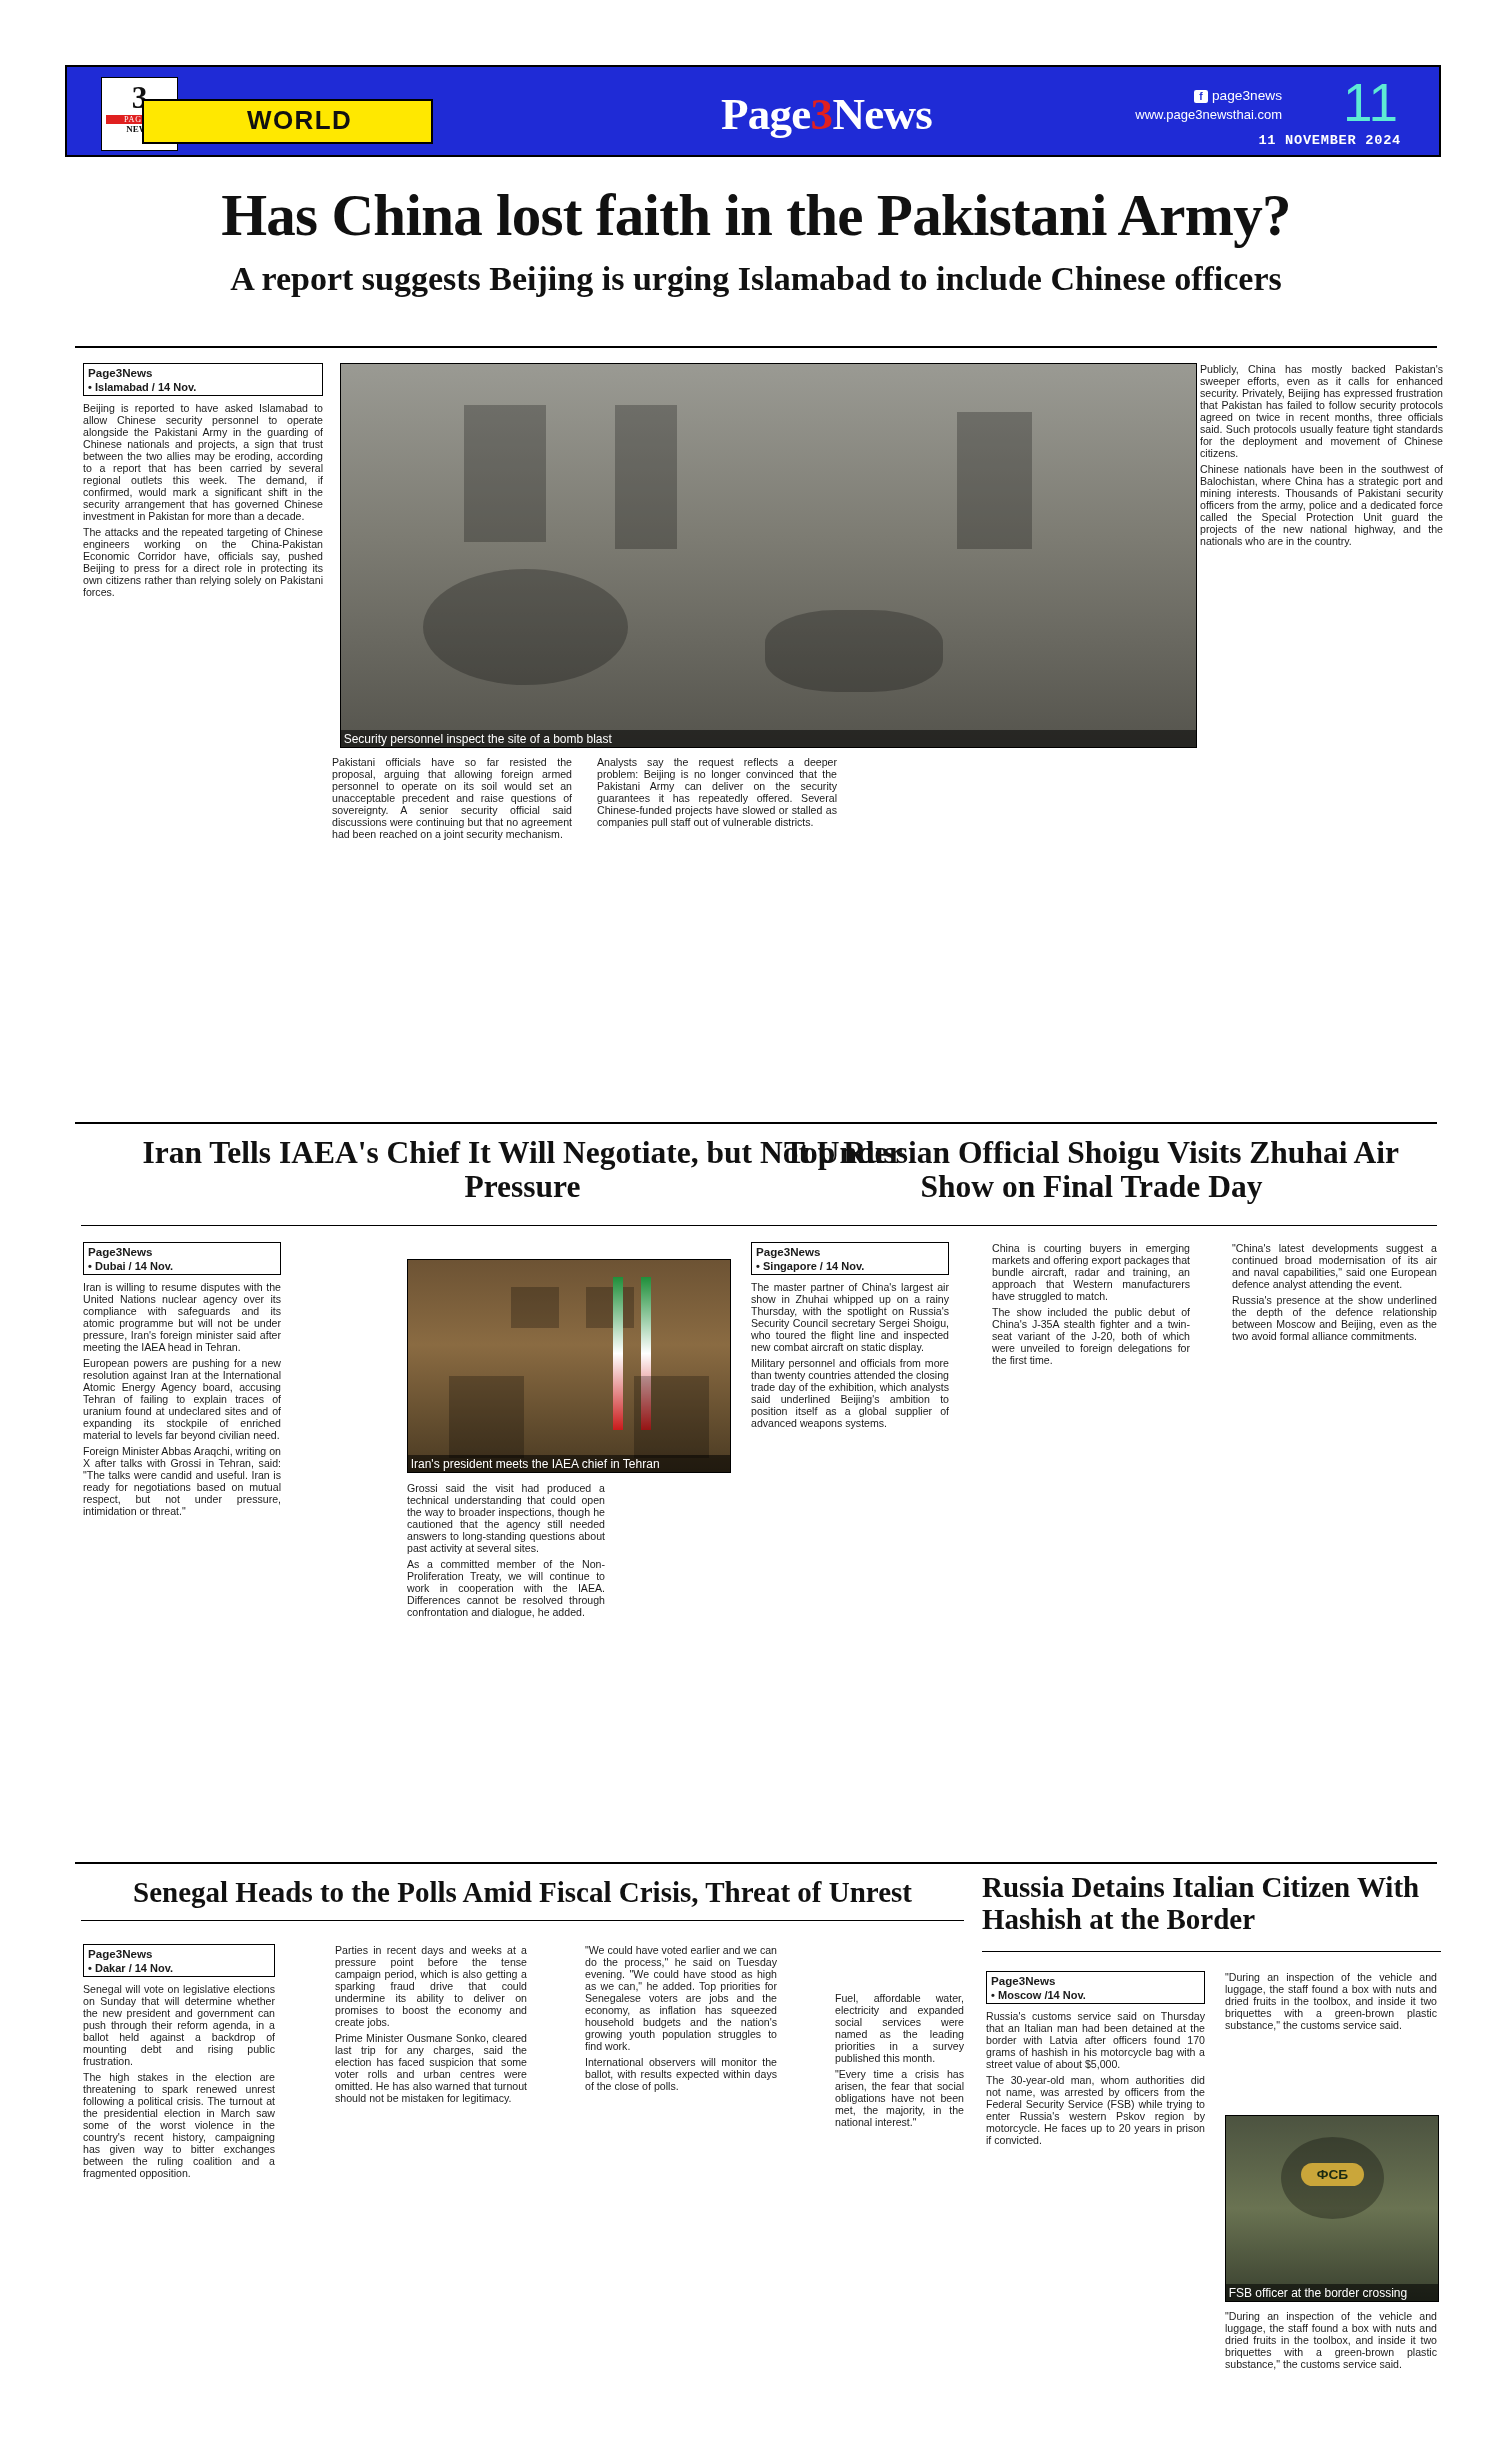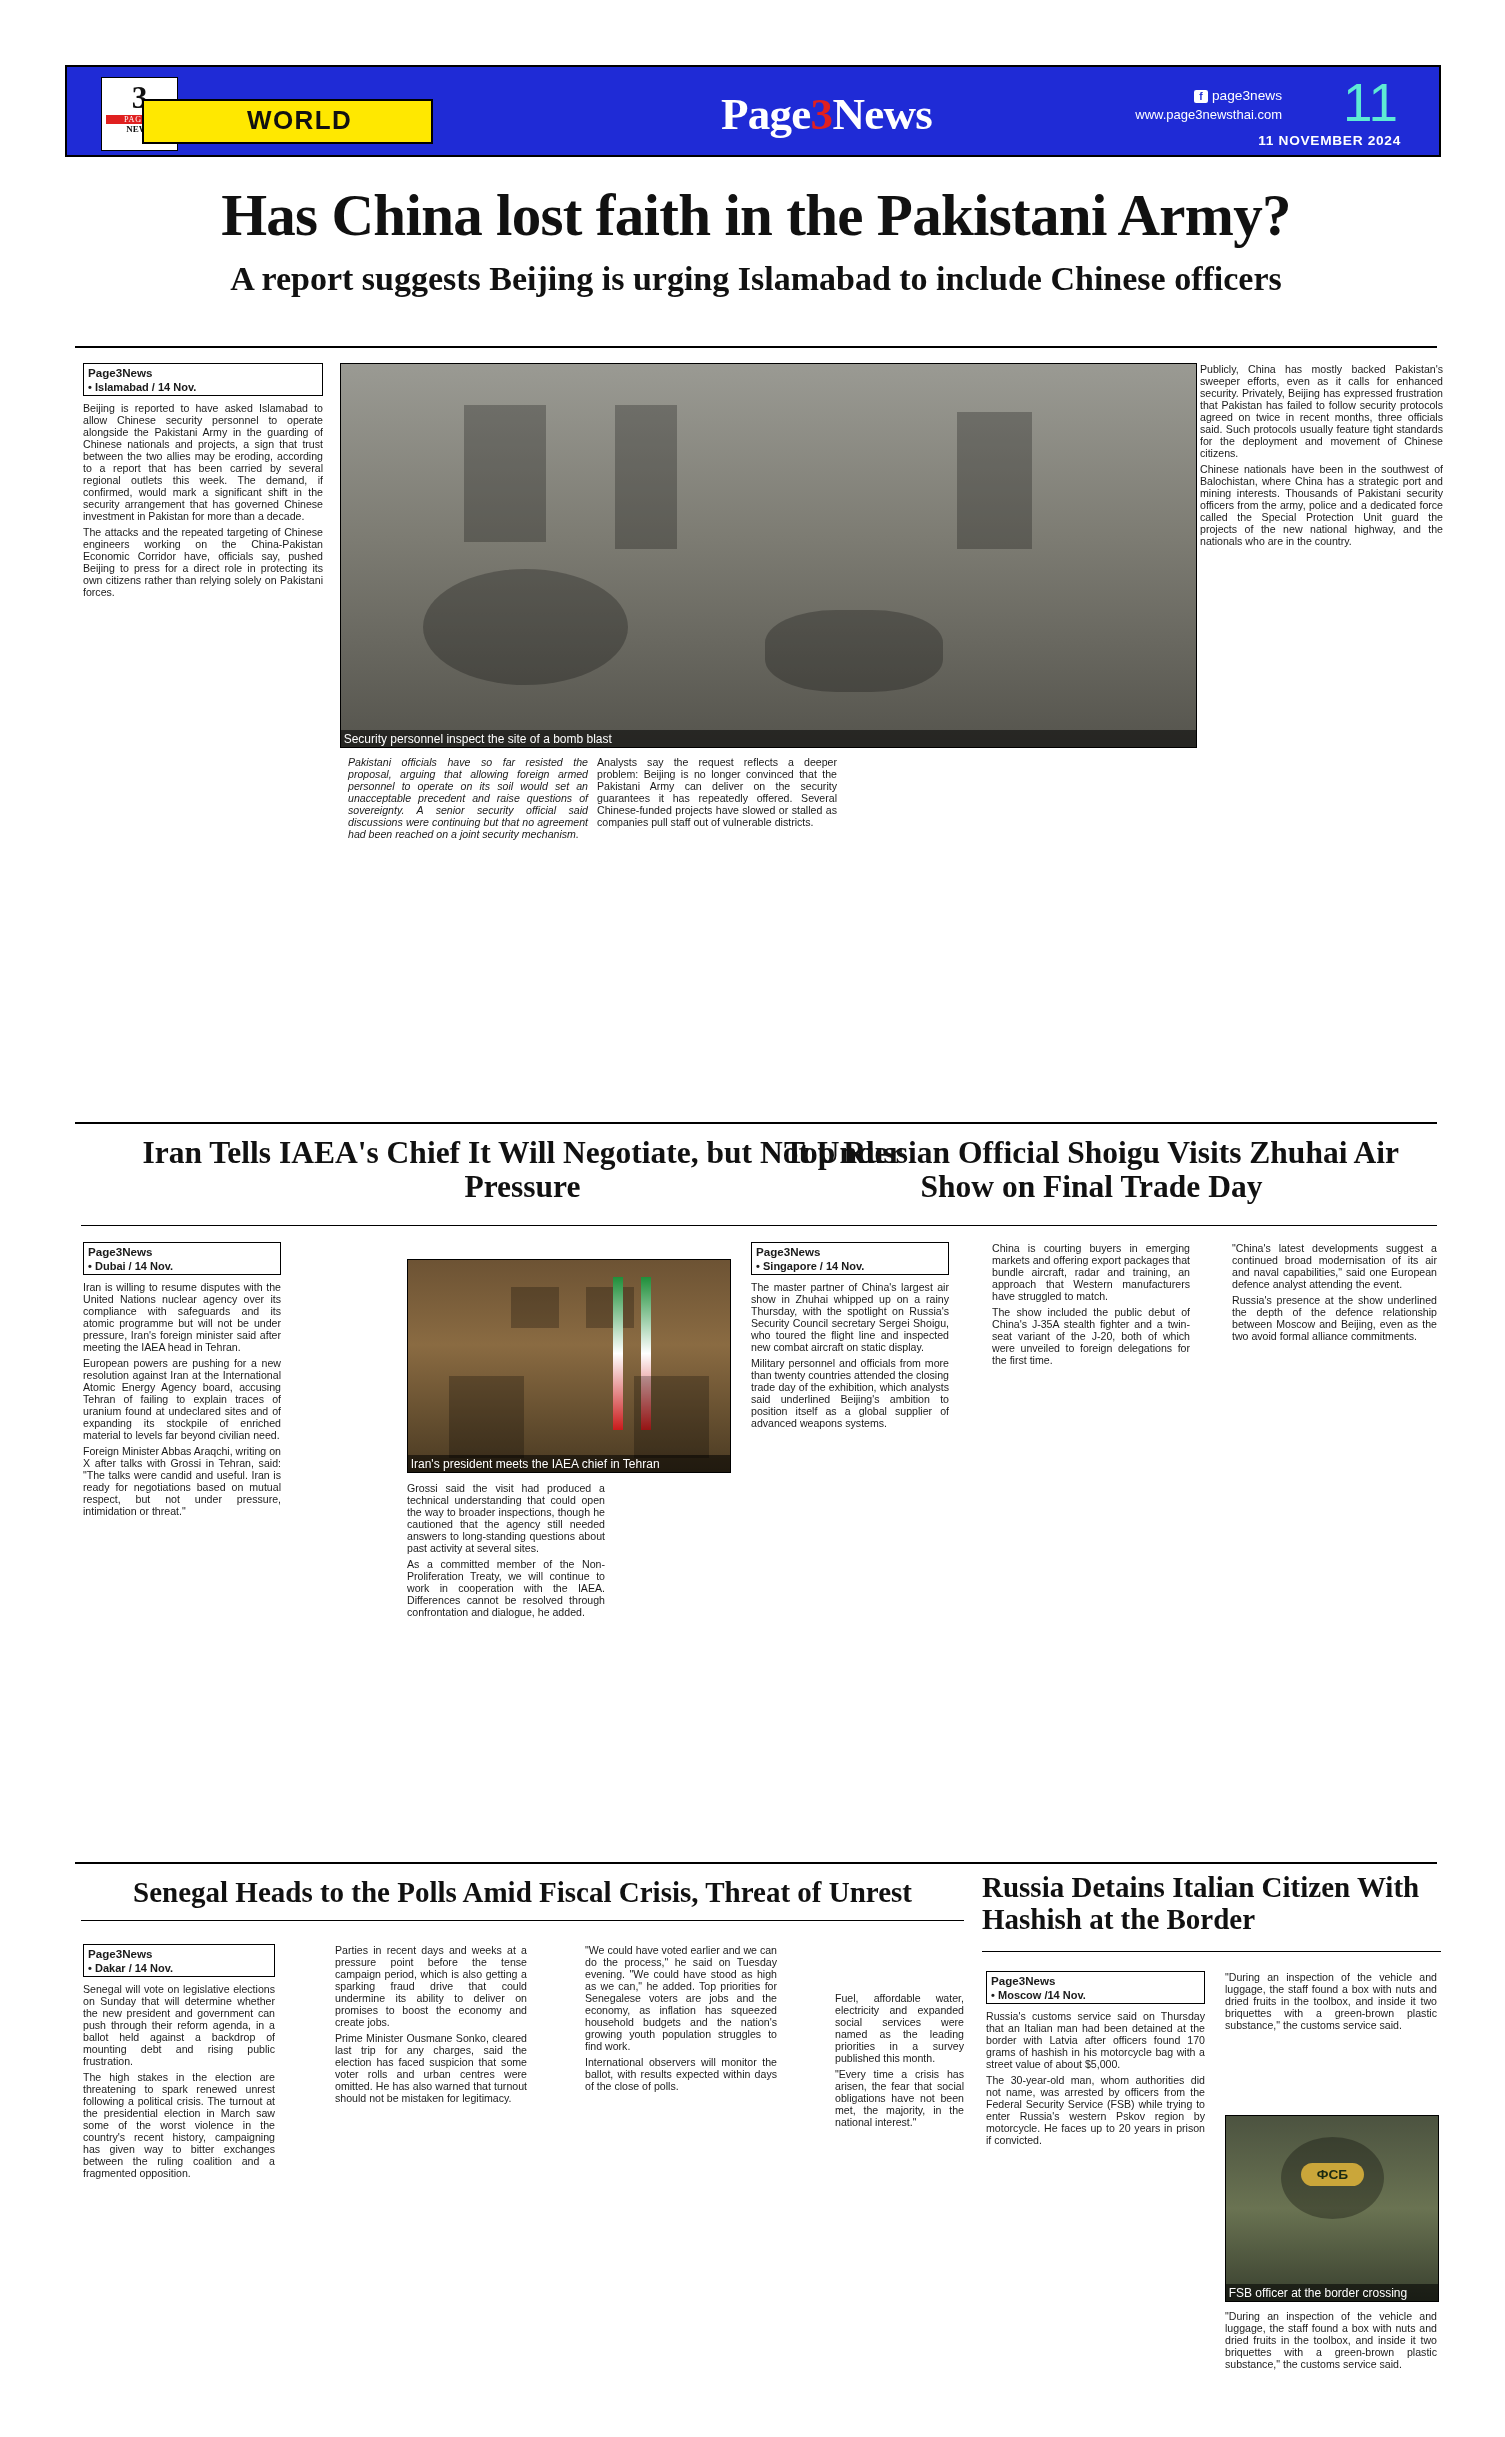--- a/index.html
+++ b/index.html
@@ -14,21 +14,21 @@
   .logo-news{font-size:9px;font-weight:bold;color:#111;}
   .section-tag{position:absolute;left:75px;top:31.5px;width:287px;height:41px;background:#ffe800;border:2.1px solid #000;}
   .section-tag span{display:block;margin-left:103px;line-height:38px;font-family:"Liberation Sans",sans-serif;font-weight:bold;font-size:26px;letter-spacing:1.4px;color:#111;}
   .mast-title{position:absolute;left:520px;top:20.5px;width:479px;text-align:center;font-family:"Liberation Serif",serif;font-size:45px;font-weight:bold;color:#fff;letter-spacing:-0.7px;}
   .mast-title .red{color:#e02020;}
   .mast-right{position:absolute;right:157px;top:20.5px;text-align:right;color:#fff;font-family:"Liberation Sans",sans-serif;}
   .mast-fb{font-size:13.7px;}
   .mast-fb .fbicon{display:inline-block;width:13.7px;height:13.7px;border-radius:2.1px;background:#fff;color:#1f2bd6;font-weight:bold;font-size:10.3px;line-height:13.7px;text-align:center;margin-right:4.1px;}
   .mast-url{font-size:13px;margin-top:4.1px;}
   .pagenum{position:absolute;right:41px;top:9.6px;font-family:"Liberation Sans",sans-serif;font-size:53px;font-weight:normal;color:#5eead4;line-height:51px;}
-  .mast-date{position:absolute;right:38px;top:66px;font-family:Liberation Sans, sans-serif;font-size:13.7px;font-weight:bold;color:#fff;letter-spacing:0.7px;}
+  .mast-date{position:absolute;right:38px;top:66px;font-family:Liberation Mono, monospace;font-size:13.7px;font-weight:bold;color:#fff;letter-spacing:0.7px;}
 
   
   .lead-head{position:absolute;left:75px;top:181px;width:1362px;text-align:center;font-size:59px;font-weight:bold;letter-spacing:-0.7px;}
   .lead-sub{position:absolute;left:75px;top:260px;width:1362px;text-align:center;font-size:34px;font-weight:bold;}
   .rule{position:absolute;background:#000;}
 
   
   .col{position:absolute;font-family:"Liberation Sans",sans-serif;font-size:10.6px;line-height:12px;text-align:justify;color:#1a1a1a;}
   .col p{margin:0 0 4.1px 0;}
   .byline{border:1.4px solid #000;padding:2.7px 4.1px;margin-bottom:5.5px;font-family:"Liberation Sans",sans-serif;}
@@ -90,21 +90,21 @@
 
   <div class="col" style="left:83px;top:363px;width:240px;">
     <div class="byline">
       <span class="brand">Page3News</span>
       <span class="place">• Islamabad  /  14 Nov.</span>
     </div>
     <p>Beijing is reported to have asked Islamabad to allow Chinese security personnel to operate alongside the Pakistani Army in the guarding of Chinese nationals and projects, a sign that trust between the two allies may be eroding, according to a report that has been carried by several regional outlets this week. The demand, if confirmed, would mark a significant shift in the security arrangement that has governed Chinese investment in Pakistan for more than a decade.</p>
     <p>The attacks and the repeated targeting of Chinese engineers working on the China-Pakistan Economic Corridor have, officials say, pushed Beijing to press for a direct role in protecting its own citizens rather than relying solely on Pakistani forces.</p>
   </div>
 
-  <div class="col" style="left:348px;top:756px;width:240px;font-style:italic;">
+  <div class="col" style="left:332px;top:756px;width:240px;">
     <p>Pakistani officials have so far resisted the proposal, arguing that allowing foreign armed personnel to operate on its soil would set an unacceptable precedent and raise questions of sovereignty. A senior security official said discussions were continuing but that no agreement had been reached on a joint security mechanism.</p>
   </div>
   <div class="col" style="left:597px;top:756px;width:240px;">
     <p>Analysts say the request reflects a deeper problem: Beijing is no longer convinced that the Pakistani Army can deliver on the security guarantees it has repeatedly offered. Several Chinese-funded projects have slowed or stalled as companies pull staff out of vulnerable districts.</p>
   </div>
   <div class="col" style="left:853px;top:756px;width:240px;">
     <p></p>
   </div>
   <div class="col" style="left:1200px;top:363px;width:243px;">
     <p>Publicly, China has mostly backed Pakistan's sweeper efforts, even as it calls for enhanced security. Privately, Beijing has expressed frustration that Pakistan has failed to follow security protocols agreed on twice in recent months, three officials said. Such protocols usually feature tight standards for the deployment and movement of Chinese citizens.</p>

